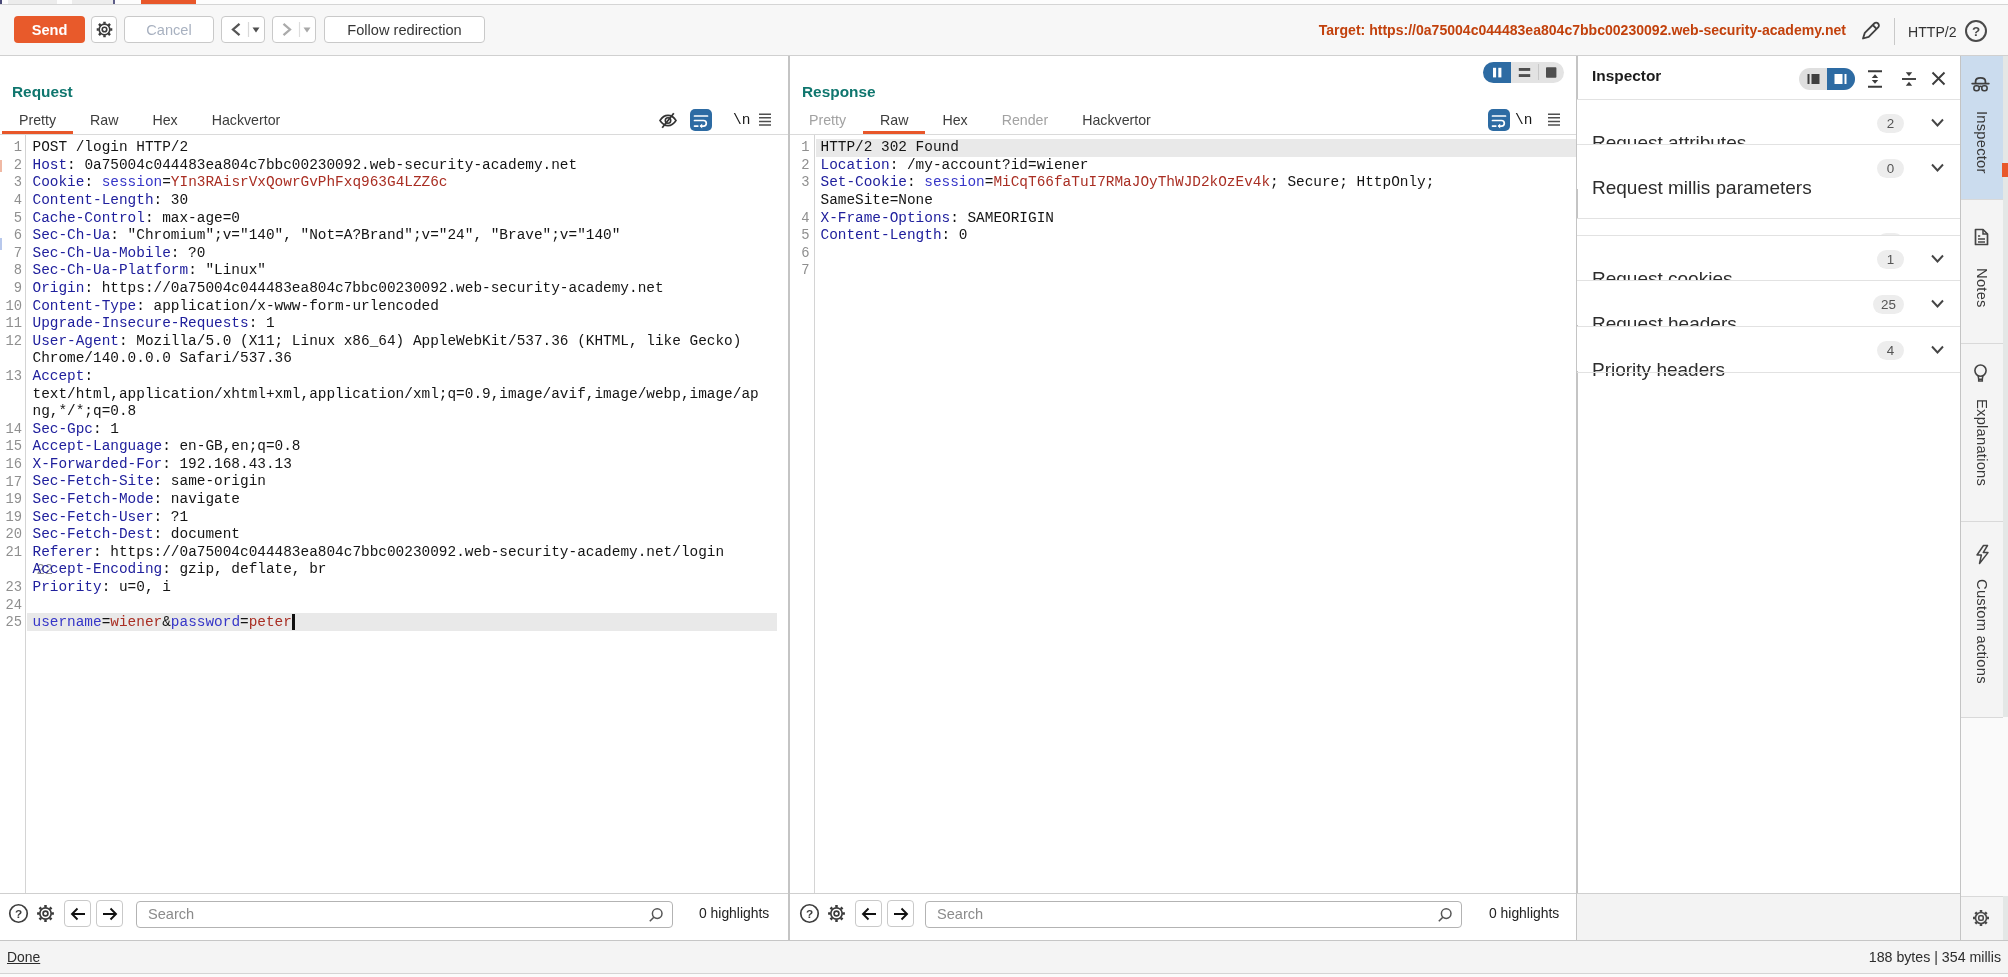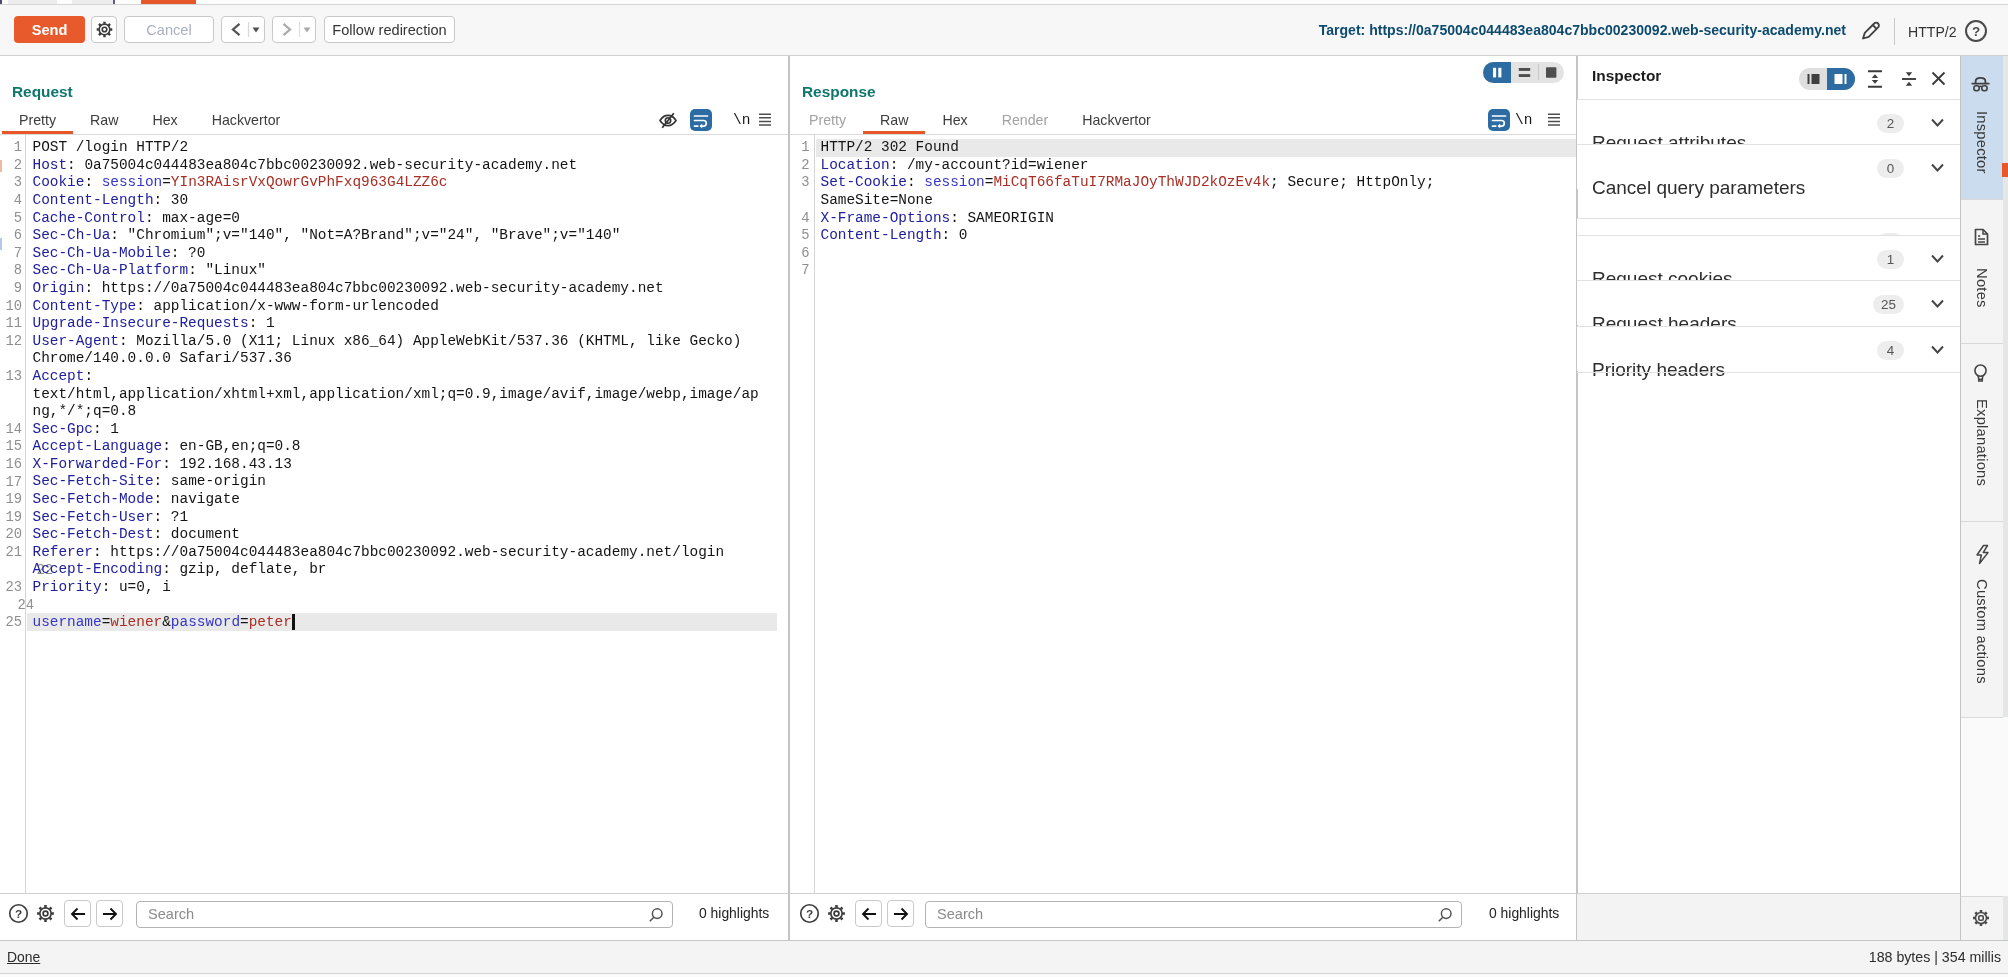--- a/index.html
+++ b/index.html
@@ -64,23 +64,23 @@
   <path d="M30.5 10.5 h7 l-3.5 5 z" fill="#4f4f4f"></path>
     </svg>
 </div>
 <div class="btn" style="left:272px;top:16px;width:44px;">
   <svg width="42" height="25" viewBox="0 0 42 25">
   <path d="M10.5 6.8 L17 12.5 L10.5 18.2" fill="none" stroke="#ababab" stroke-width="2.3"></path>
   <line x1="26.5" y1="5" x2="26.5" y2="20" stroke="#dddddd" stroke-width="1.2"></line>
   <path d="M30.5 10.5 h7 l-3.5 5 z" fill="#a8a8a8"></path>
     </svg>
 </div>
-<div class="btn" style="left:324px;top:16px;width:131px;text-align:right;">Follow redirection</div>
-
-<div class="abs" style="left:0;top:22px;width:1846px;text-align:right;font-size:14.05px;font-weight:bold;color:#0c4a6e;">Target: https://0a75004c044483ea804c7bbc00230092.web-security-academy.net</div>
+<div class="btn" style="left:324px;top:16px;width:161px;text-align:right;">Follow redirection</div>
+
+<div class="abs" style="left:0;top:22px;width:1846px;text-align:right;font-size:14.05px;font-weight:bold;color:#c2410c;">Target: https://0a75004c044483ea804c7bbc00230092.web-security-academy.net</div>
 <svg class="abs" style="left:1858px;top:18px;" width="25" height="25" viewBox="0 0 25 25">
  <path d="M5 20.5 L6.8 14.9 L16.2 5.5 a2.75 2.75 0 0 1 3.9 3.9 L10.7 18.8 L5 20.5 Z" fill="none" stroke="#3f3f3f" stroke-width="1.8" stroke-linejoin="round"></path>
  <path d="M14.7 7 l3.9 3.9" stroke="#3f3f3f" stroke-width="1.8"></path>
 </svg>
 <div class="abs" style="left:1894px;top:18px;width:1.3px;height:27px;background:#c9c9c9;"></div>
 <div class="abs" style="left:1908px;top:23.5px;font-size:14.1px;color:#333;">HTTP/2</div>
 <svg class="abs" style="left:1964px;top:19px;" width="24" height="24" viewBox="0 0 24 24">
  <circle cx="12" cy="12" r="10" fill="none" stroke="#4a4a4a" stroke-width="2"></circle>
  <text x="12" y="17" text-anchor="middle" font-size="13.5" font-weight="bold" fill="#4a4a4a" font-family="Liberation Sans">?</text>
 </svg>
@@ -135,21 +135,21 @@
 <div class="ln" style="left:0;top:420.8px;">14</div>
 <div class="ln" style="left:0;top:438.4px;">15</div>
 <div class="ln" style="left:0;top:456.0px;">16</div>
 <div class="ln" style="left:0;top:473.6px;">17</div>
 <div class="ln" style="left:0;top:491.2px;">19</div>
 <div class="ln" style="left:0;top:508.8px;">19</div>
 <div class="ln" style="left:0;top:526.4px;">20</div>
 <div class="ln" style="left:0;top:544.0px;">21</div>
 <div class="ln" style="left:0;top:561.6px;margin-left:31px;">22</div>
 <div class="ln" style="left:0;top:579.2px;">23</div>
-<div class="ln" style="left:12px;top:596.8px;">24</div>
+<div class="ln" style="left:0;top:596.8px;">24</div>
 <div class="ln" style="left:0;top:614.4px;">25</div>
 <pre class="code" style="left:32.5px;top:139.2px;">POST /login HTTP/2
 <span class="hn">Host</span>: 0a75004c044483ea804c7bbc00230092.web-security-academy.net
 <span class="hn">Cookie</span>: <span class="pn">session</span>=<span class="vr">YIn3RAisrVxQowrGvPhFxq963G4LZZ6c</span>
 <span class="hn">Content-Length</span>: 30
 <span class="hn">Cache-Control</span>: max-age=0
 <span class="hn">Sec-Ch-Ua</span>: "Chromium";v="140", "Not=A?Brand";v="24", "Brave";v="140"
 <span class="hn">Sec-Ch-Ua-Mobile</span>: ?0
 <span class="hn">Sec-Ch-Ua-Platform</span>: "Linux"
 <span class="hn">Origin</span>: https://0a75004c044483ea804c7bbc00230092.web-security-academy.net
@@ -331,21 +331,21 @@
  <path d="M2.5 2.5 L14.5 14.5 M14.5 2.5 L2.5 14.5" stroke="#3c3c3c" stroke-width="1.9"></path>
   </svg>
 <div class="irow" style="top:99.0px;">
   <div class="lbl">Request attributes</div>
     <div class="pill">2</div>
     <div class="chev"><svg width="17" height="17" viewBox="0 0 17 17">
         <path d="M3 5.5 L8.5 11.5 L14 5.5" fill="none" stroke="#454545" stroke-width="1.9"></path>
       </svg></div>
   </div>
 <div class="irow" style="top:144.3px;">
-  <div class="lbl">Cancel query parameters</div>
+  <div class="lbl">Request millis parameters</div>
     <div class="pill">0</div>
     <div class="chev"><svg width="17" height="17" viewBox="0 0 17 17">
         <path d="M3 5.5 L8.5 11.5 L14 5.5" fill="none" stroke="#454545" stroke-width="1.9"></path>
       </svg></div>
   </div>
 <div class="irow" style="top:189.6px;margin-top:28px;">
   <div class="lbl">Request body parameters</div>
     <div class="pill">2</div>
     <div class="chev"><svg width="17" height="17" viewBox="0 0 17 17">
         <path d="M3 5.5 L8.5 11.5 L14 5.5" fill="none" stroke="#454545" stroke-width="1.9"></path>

